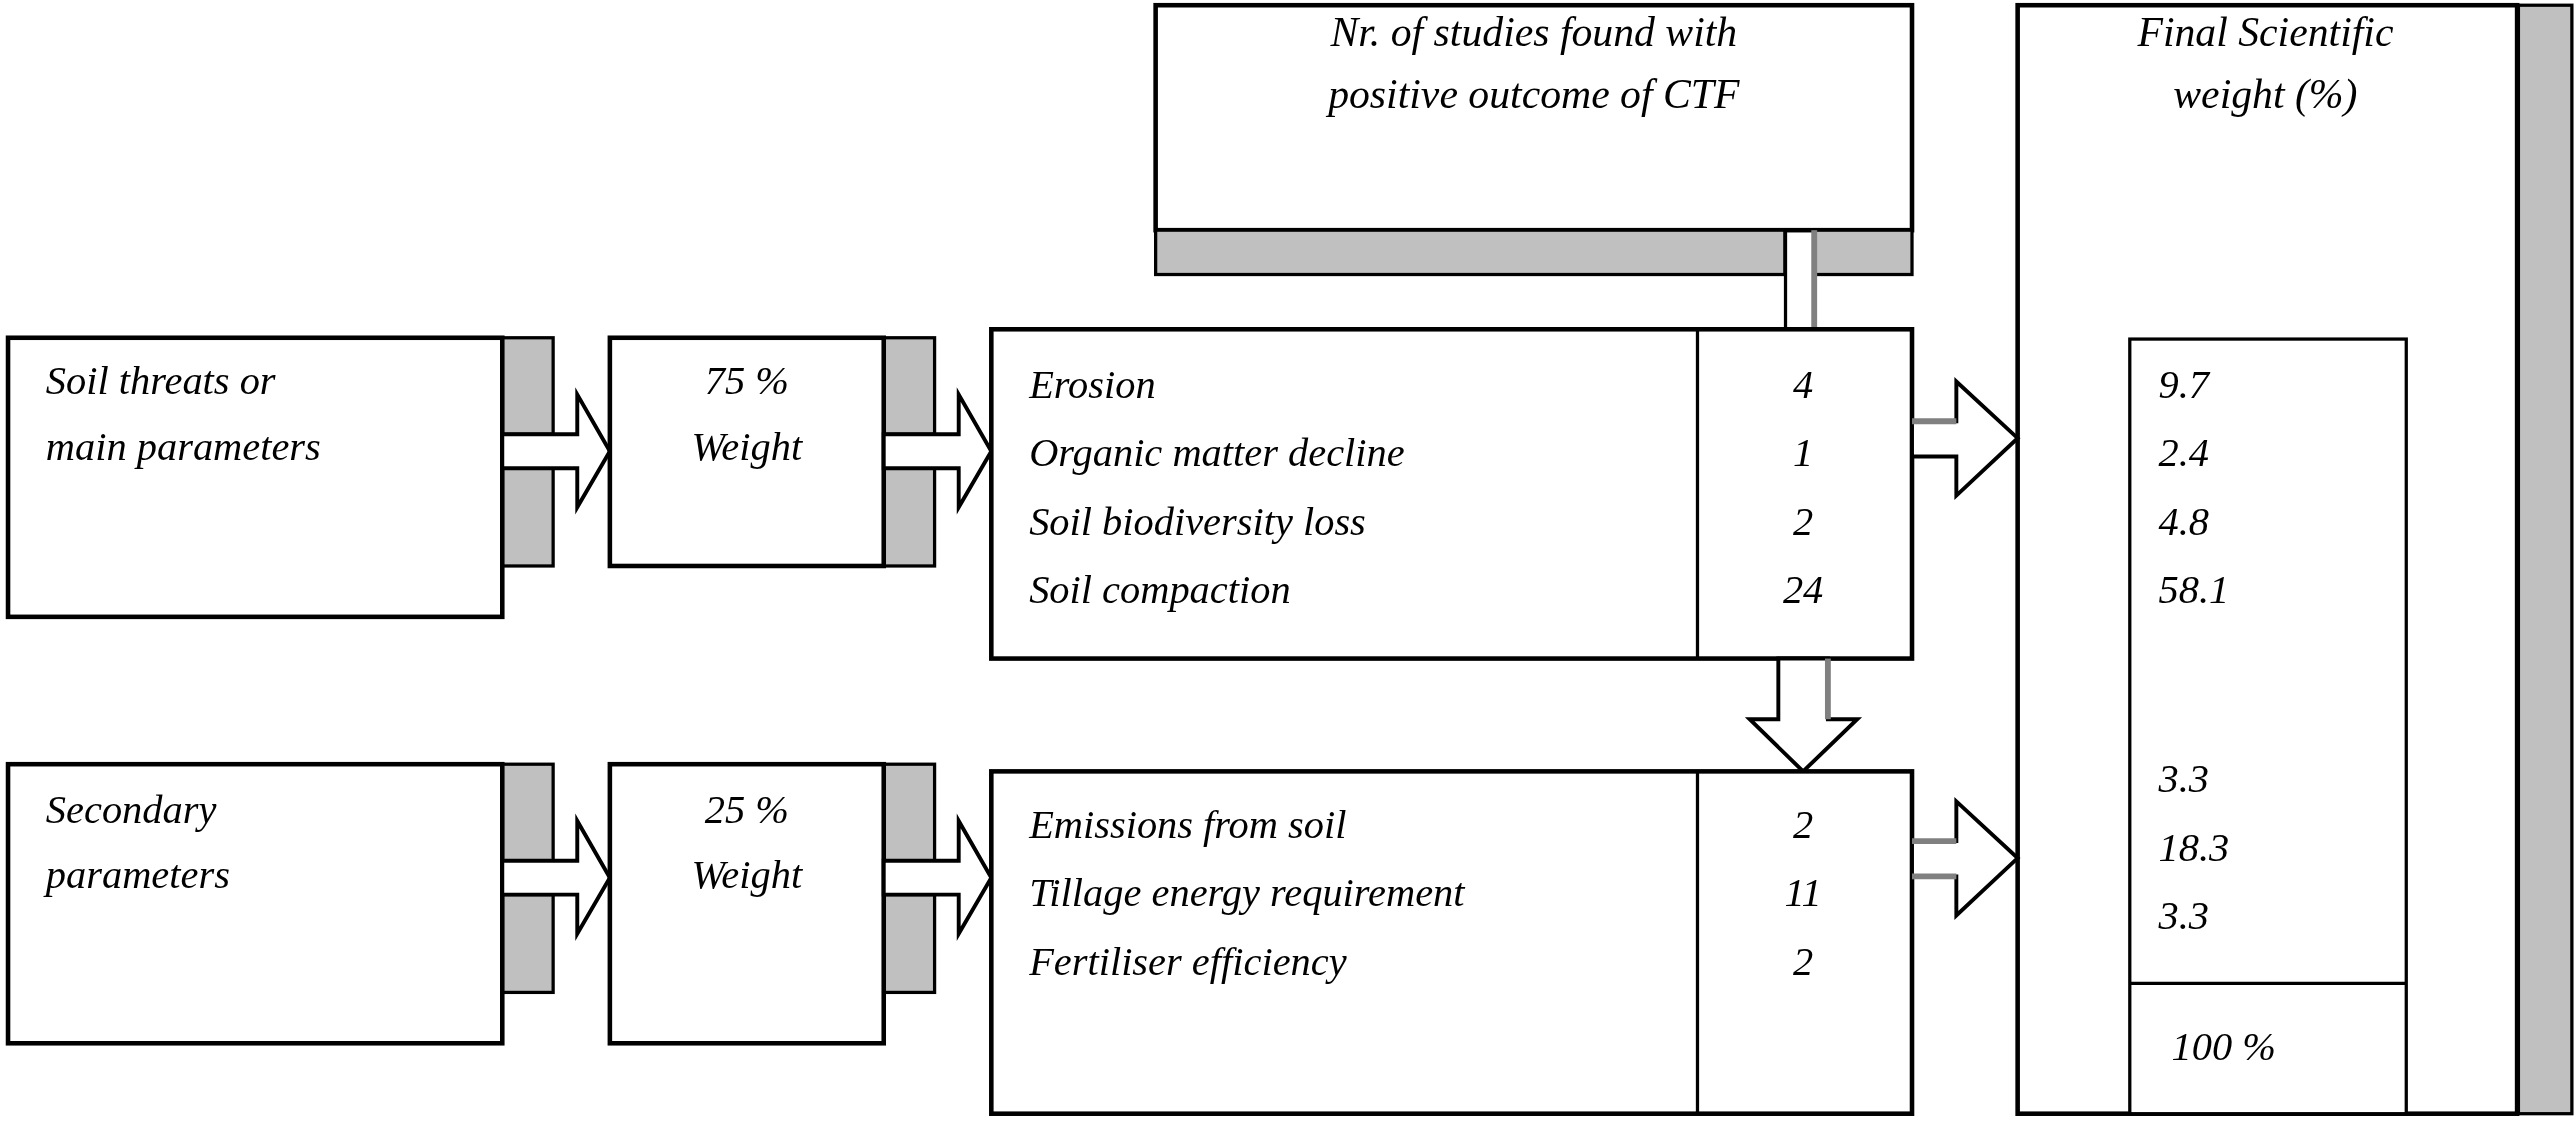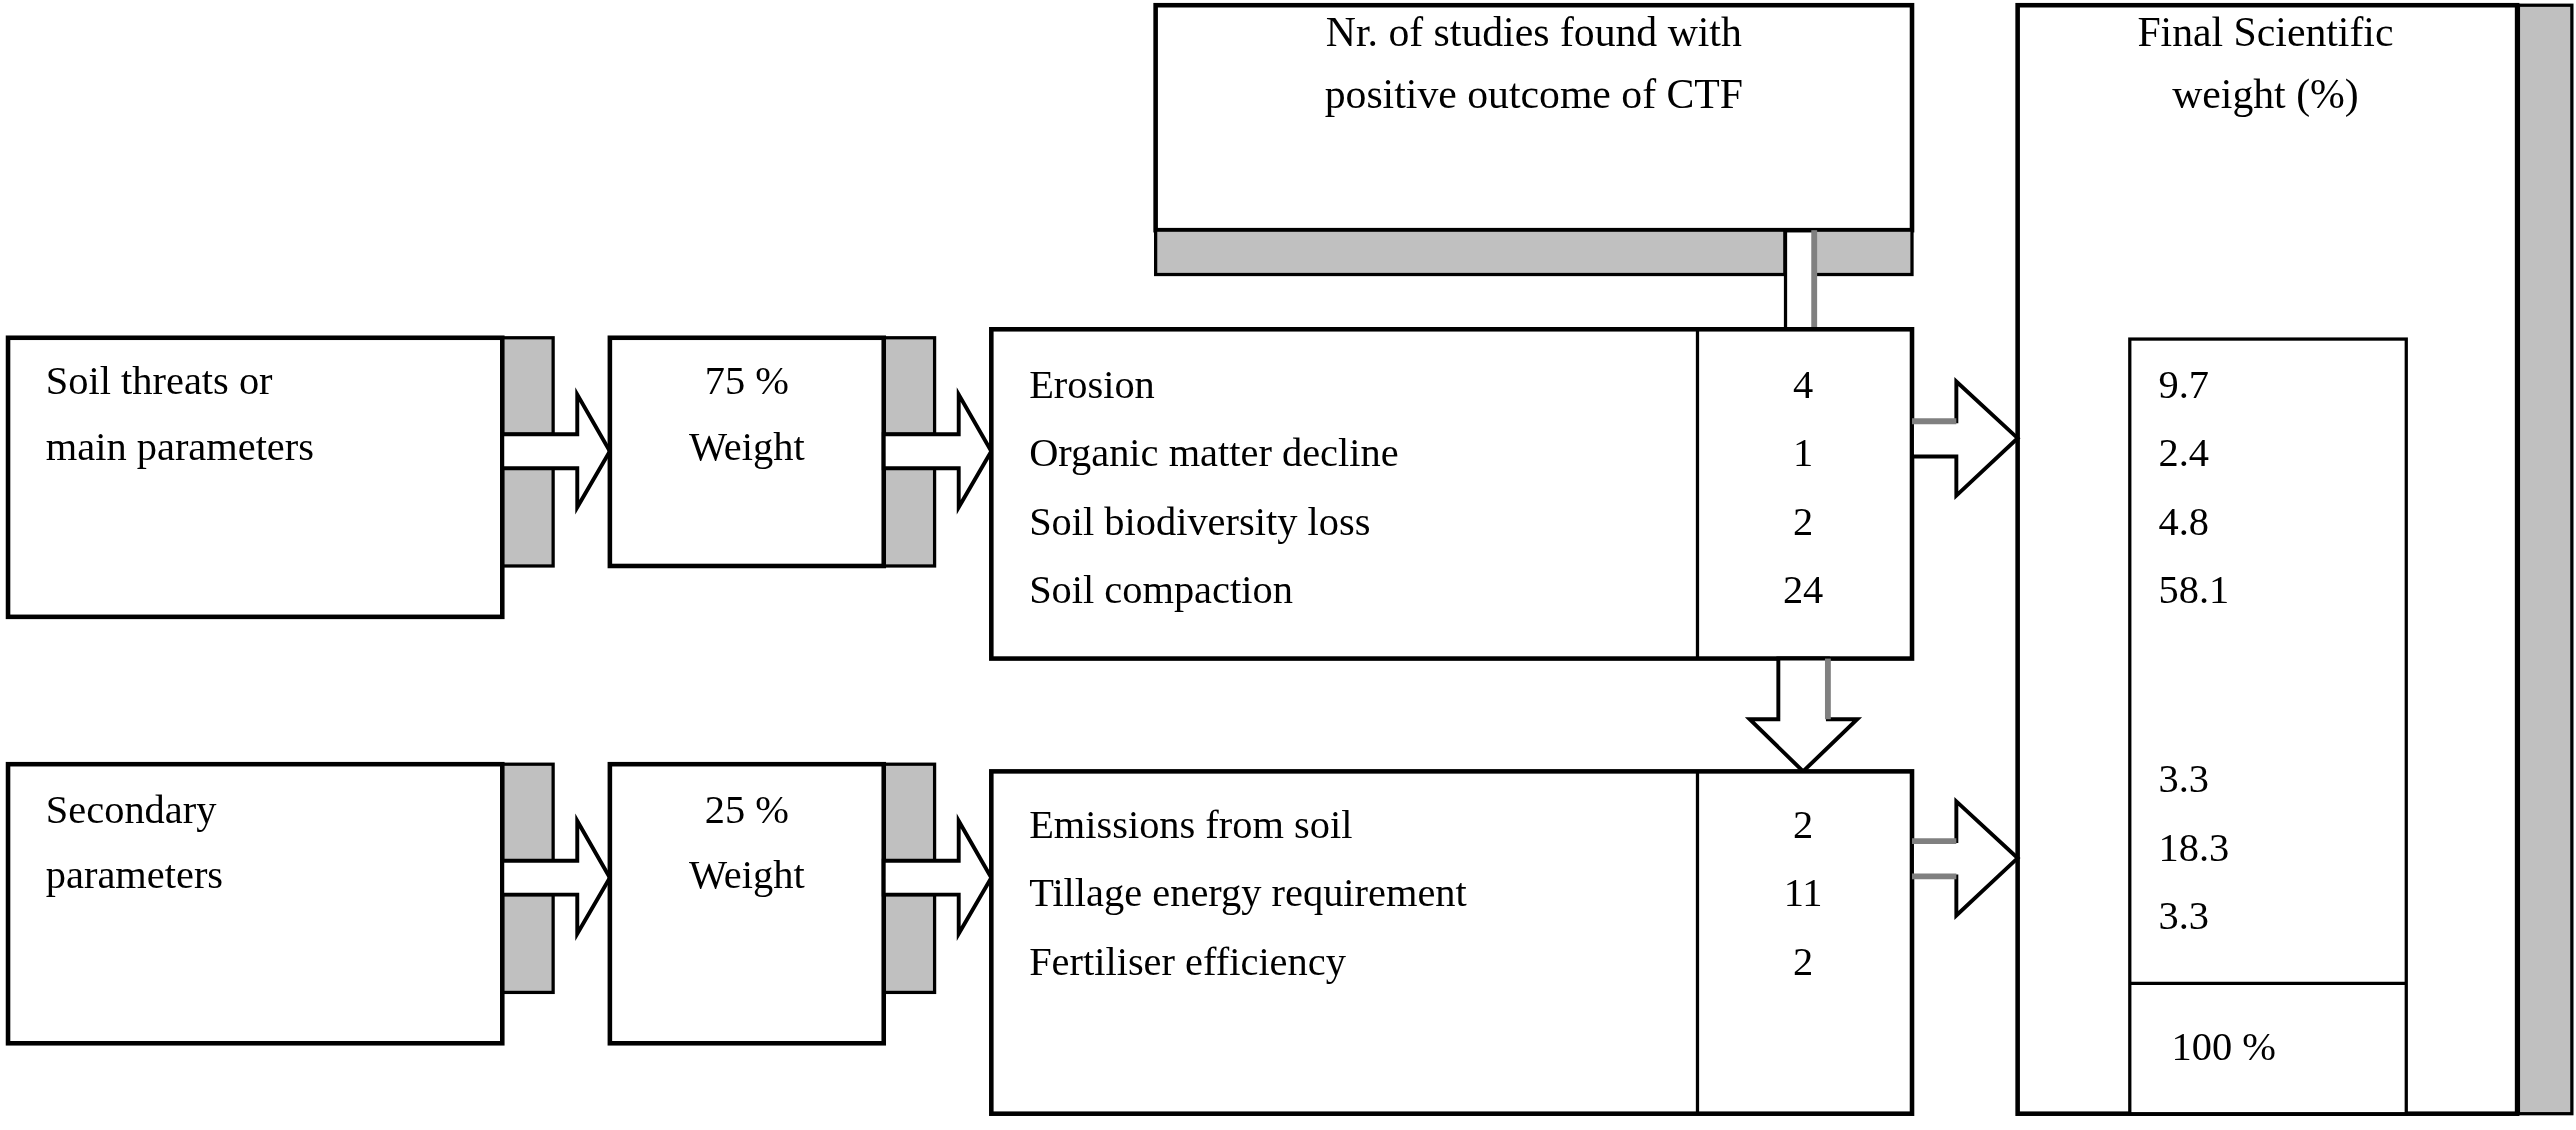--- a/index.html
+++ b/index.html
@@ -6,20 +6,21 @@
     margin: 0;
     padding: 0;
     background: #ffffff;
   }
   #diagram-root {
     position: relative;
     width: 2245px;
     height: 1130px;
     background: #ffffff;
     font-family: "Liberation Serif", "DejaVu Serif", serif;
+    font-style: italic;
   }
   svg.diagram {
     display: block;
     width: 2576px;
     height: 1130px;
   }
   .box-fill { fill: #ffffff; }
   .box-stroke { stroke: #000000; stroke-width: 7; }
   .thin-stroke { stroke: #000000; stroke-width: 5; }
   .shadow-fill { fill: #c0c0c0; }

